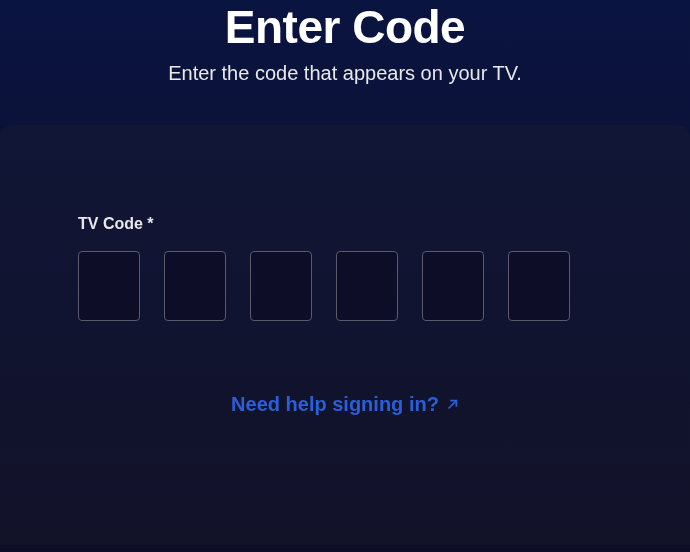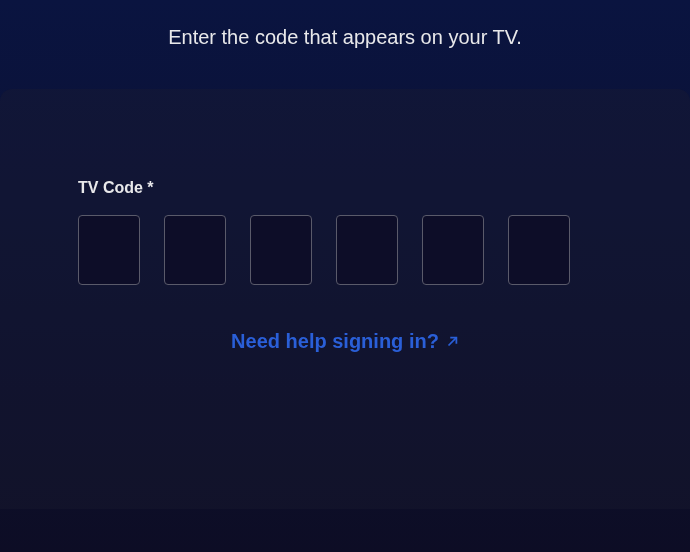--- a/index.html
+++ b/index.html
@@ -25,21 +25,21 @@
       color: #ffffff;
       font-size: 46px;
       font-weight: 800;
       letter-spacing: -0.5px;
     }
     
     .subtitle {
       color: #e8e8ea;
       font-size: 20px;
       font-weight: 400;
-      margin-top: 26px;
+      margin-top: 8px;
     }
     
     .card {
       margin-top: 40px;
       background: rgba(28, 28, 48, 0.35);
       border-radius: 12px 12px 0 0;
       padding: 90px 78px 0 78px;
       height: 420px;
     }
     
@@ -77,41 +77,42 @@
       font-size: 19px;
       font-weight: 700;
       cursor: pointer;
     }
     
     .help-link {
       display: flex;
       align-items: center;
       justify-content: center;
       gap: 6px;
-      margin-top: 45px;
+      margin-top: 72px;
       color: #2a5fd8;
       font-size: 20px;
       font-weight: 700;
       text-decoration: none;
       cursor: pointer;
     }
     
     .external-icon {
       width: 14px;
       height: 14px;
     }
     
     .external-icon svg {
       display: block;
     }
   </style>
 </head>
 <body>
 
 <div class="header">
+  <h1 class="title">Enter Code</h1>
   <p class="subtitle">Enter the code that appears on your TV.</p>
 </div>
 
 <div class="card">
   <div class="field-label">TV Code *</div>
   
   <div class="code-inputs">
     <input type="text" maxlength="1" class="code-input" value="" style="">
     <input type="text" maxlength="1" class="code-input" value="" style="">
     <input type="text" maxlength="1" class="code-input" value="" style="">

